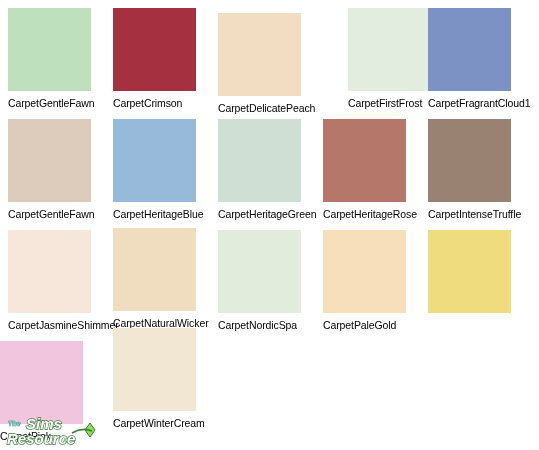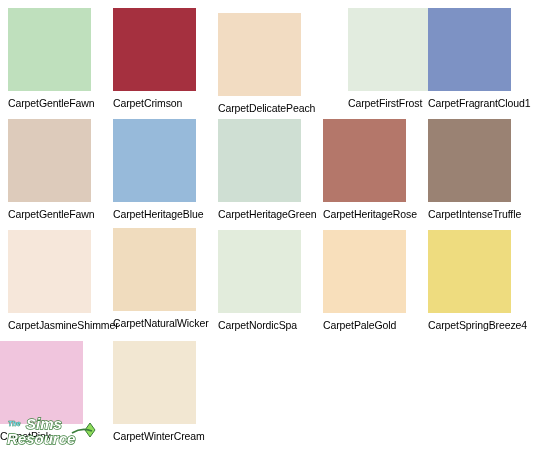--- a/index.html
+++ b/index.html
@@ -105,27 +105,26 @@
     <div class="swatch-cell" style="left: 218px; top: 230px;">
       <span class="swatch-chip" style="background: rgb(226, 236, 220);"></span>
       <span class="swatch-label">CarpetNordicSpa</span>
     </div>
     <div class="swatch-cell" style="left: 323px; top: 230px;">
       <span class="swatch-chip" style="background: rgb(248, 223, 187);"></span>
       <span class="swatch-label">CarpetPaleGold</span>
     </div>
     <div class="swatch-cell" style="left: 428px; top: 230px;">
       <span class="swatch-chip" style="background: rgb(238, 220, 127);"></span>
-      <span class="swatch-label">CarpetSpringBreeze4</span>
     </div>
     <div class="swatch-cell" style="left: 0; top: 341px;">
       <span class="swatch-chip" style="background: rgb(240, 197, 221);"></span>
       <span class="swatch-label">CarpetPink</span>
     </div>
-    <div class="swatch-cell" style="left: 113px; top: 341px;">
+    <div class="swatch-cell" style="left: 113px; top: 328px;">
       <span class="swatch-chip" style="background: rgb(242, 231, 210);"></span>
       <span class="swatch-label">CarpetWinterCream</span>
     </div>
   </div>
 
 <div id="watermark">
   <svg width="112" height="32" viewBox="0 0 112 32" xmlns="http://www.w3.org/2000/svg" aria-hidden="true">
     <g>
       <text x="2" y="11" font-family="Liberation Sans, sans-serif" font-size="7" font-style="italic" font-weight="bold" fill="#6fd4e8" stroke="#3c7f3c" stroke-width="0.6" paint-order="stroke">The</text>
     </g>

